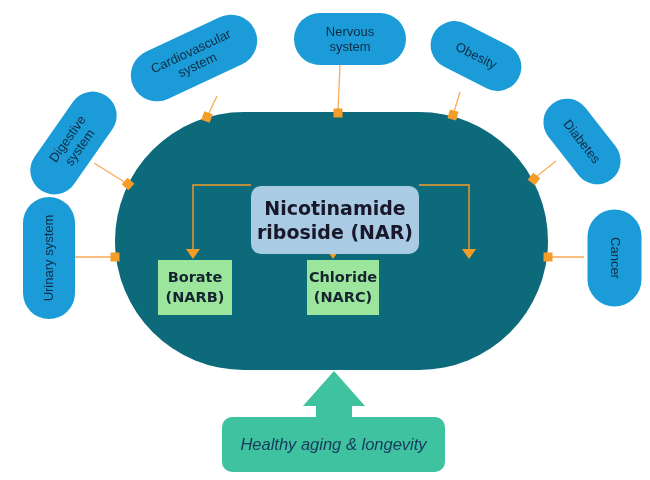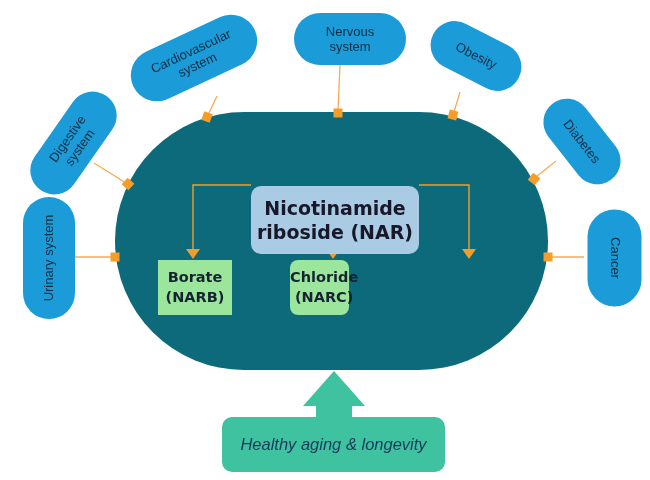--- a/index.html
+++ b/index.html
@@ -20,21 +20,21 @@
     line-height:1.28;color:var(--nar-text,#18182A);margin-top:36px;
   }
   .salt-box{
     position:absolute;top:260px;height:55px;
     background:var(--salt-box-bg,#9CE59C);
     display:flex;align-items:center;justify-content:flex-start;text-align:center;
     font-family:"DejaVu Sans",sans-serif;font-weight:bold;font-size:14.5px;
     line-height:1.35;color:var(--salt-text,#152430);
   }
   .salt-borate{left:158px;width:74px;}
-  .salt-chloride{left:290px;width:59px;border-radius:8px;}
+  .salt-chloride{left:307px;width:72px;}
   .salt-triflate{left:433px;width:75px;}
   .pill{
     position:absolute;background:var(--pill-blue,#1B9CD8);border-radius:28px;
     display:flex;align-items:center;justify-content:center;text-align:center;
     font-size:13px;line-height:1.18;color:var(--pill-text,#0F2C44);
     transform-origin:center center;
   }
   .pill .lbl{display:block;}
   .bottom-box{
     position:absolute;left:222px;top:417px;width:223px;height:55px;

